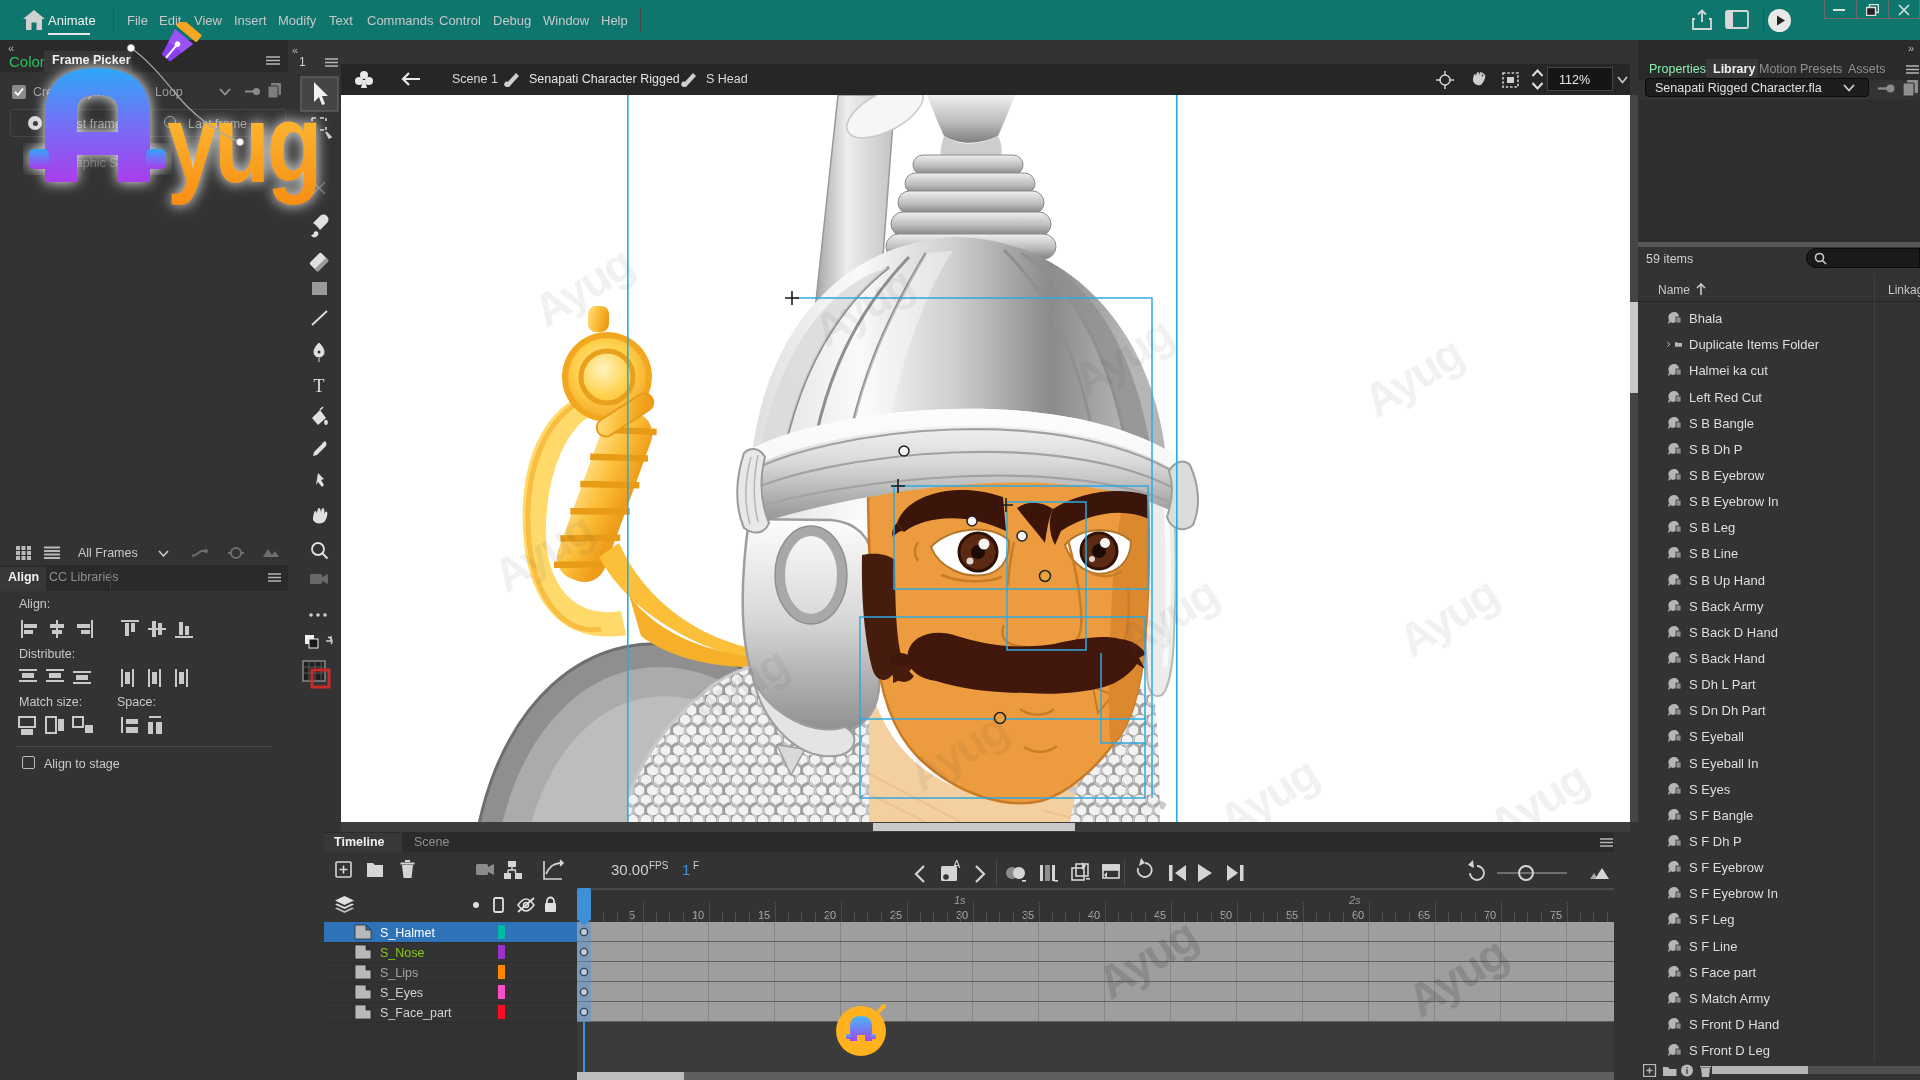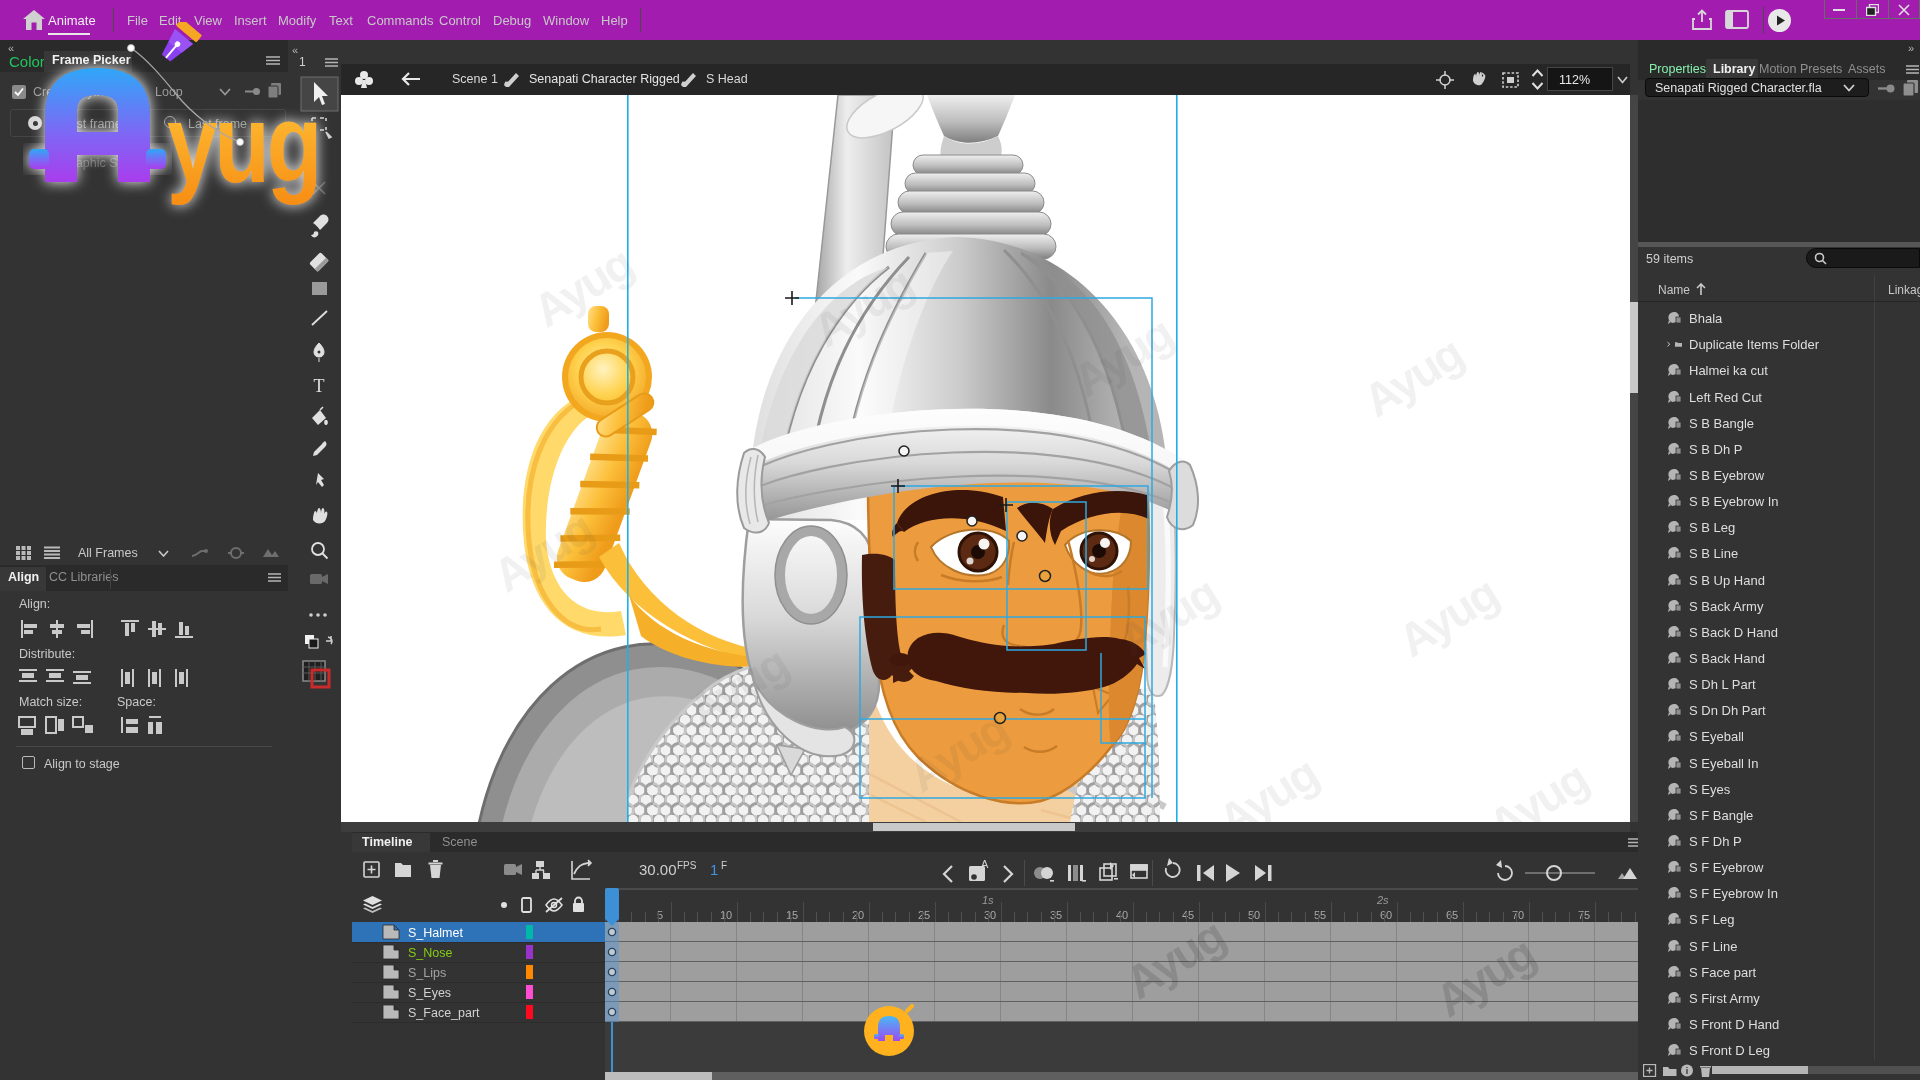--- a/index.html
+++ b/index.html
@@ -2,39 +2,39 @@
 <html><head>
 <meta charset="utf-8">
 <style>
 * { margin:0; padding:0; box-sizing:border-box; }
 html,body { width:1920px; height:1080px; overflow:hidden; background:#333; font-family:"Liberation Sans", sans-serif; }
 #app { position:absolute; left:0; top:0; width:1920px; height:1080px; background:#333; }
 .abs { position:absolute; }
 .txt { position:absolute; white-space:nowrap; }
 
 
-#menubar { position:absolute; left:0; top:0; width:1920px; height:40px; background:#a21caf; }
+#menubar { position:absolute; left:0; top:0; width:1920px; height:40px; background:#0f766e; }
 .menu { position:absolute; top:13px; font-size:13px; color:#c8c8c8; }
 
 
 #tabstrip { position:absolute; left:0; top:40px; width:1920px; height:24px; background:#1d1d1d; }
 
 
 #leftpanel { position:absolute; left:0; top:40px; width:288px; height:1040px; background:#333; }
 
 #tools { position:absolute; left:299px; top:40px; width:41px; height:1040px; background:#333; }
 
 
 #editbar { position:absolute; left:341px; top:64px; width:1289px; height:31px; background:#262626; }
 #canvas { position:absolute; left:341px; top:95px; width:1289px; height:727px; background:#fff; overflow:hidden; }
 #hscroll { position:absolute; left:341px; top:822px; width:1289px; height:10px; background:#3d3d3d; }
 #vscroll { position:absolute; left:1630px; top:95px; width:8px; height:727px; background:#454545; }
 
 
-#timeline { position:absolute; left:352px; top:832px; width:1290px; height:244px; background:#333;text-align:center; }
+#timeline { position:absolute; left:324px; top:832px; width:1290px; height:244px; background:#333;text-align:center; }
 
 
 #rightpanel { position:absolute; left:1638px; top:40px; width:282px; height:1040px; background:#333; }
 .wm { position:absolute; font-size:46px; font-weight:bold; color:rgba(70,70,70,0.075); transform:rotate(-32deg); letter-spacing:-2px; }
 .wmd { position:absolute; font-size:46px; font-weight:bold; color:rgba(30,30,30,0.15); transform:rotate(-32deg); letter-spacing:-2px; }
 .librow { position:absolute; left:29px; height:15px; }
 .librow svg { vertical-align:top; }
 .librow span { font-size:13px; color:#dedede; margin-left:7px; vertical-align:top; position:relative; top:0px; white-space:nowrap; }
 </style>
 </head>
@@ -962,21 +962,21 @@
           <use href="#gsym"></use>
         </svg><span>S F Leg</span></div>
     <div class="librow" style="top:899px"><svg width="15" height="14" viewBox="0 0 15 14">
           <use href="#gsym"></use>
         </svg><span>S F Line</span></div>
     <div class="librow" style="top:925px"><svg width="15" height="14" viewBox="0 0 15 14">
           <use href="#gsym"></use>
         </svg><span>S Face part</span></div>
     <div class="librow" style="top:951px"><svg width="15" height="14" viewBox="0 0 15 14">
           <use href="#gsym"></use>
-        </svg><span>S First Army</span></div>
+        </svg><span>S Match Army</span></div>
     <div class="librow" style="top:977px"><svg width="15" height="14" viewBox="0 0 15 14">
           <use href="#gsym"></use>
         </svg><span>S Front D Hand</span></div>
     <div class="librow" style="top:1003px"><svg width="15" height="14" viewBox="0 0 15 14">
           <use href="#gsym"></use>
         </svg><span>S Front D Leg</span></div>
 
     <div class="abs" style="left:0;top:1020px;width:282px;height:20px;background:#333"></div>
     <svg class="abs" style="left:5px;top:1024px" width="110" height="13" viewBox="0 0 110 13">
       <g stroke="#b9b9b9" stroke-width="1.3" fill="none">

